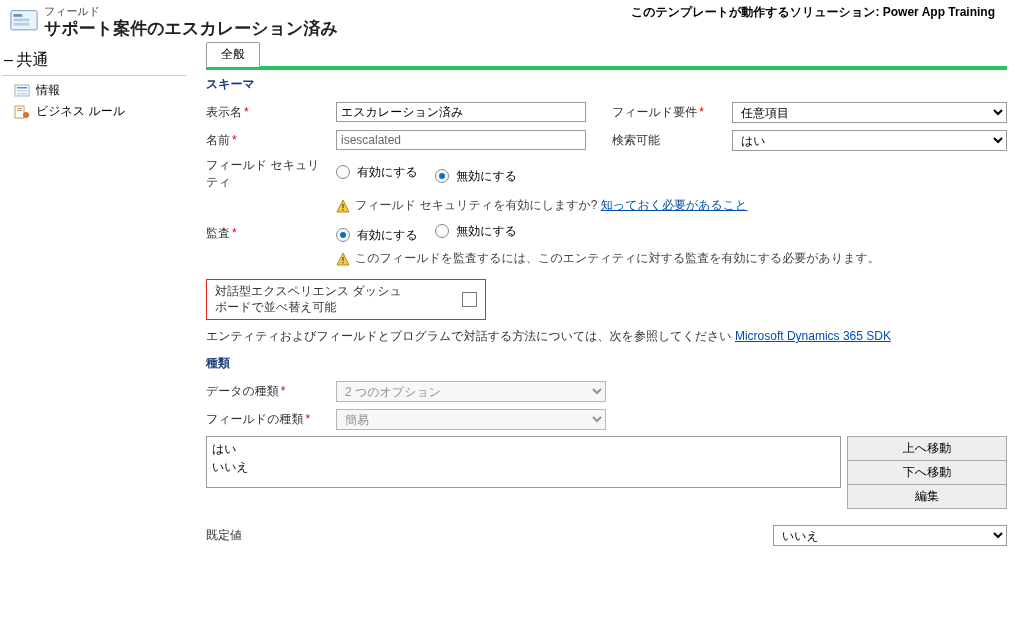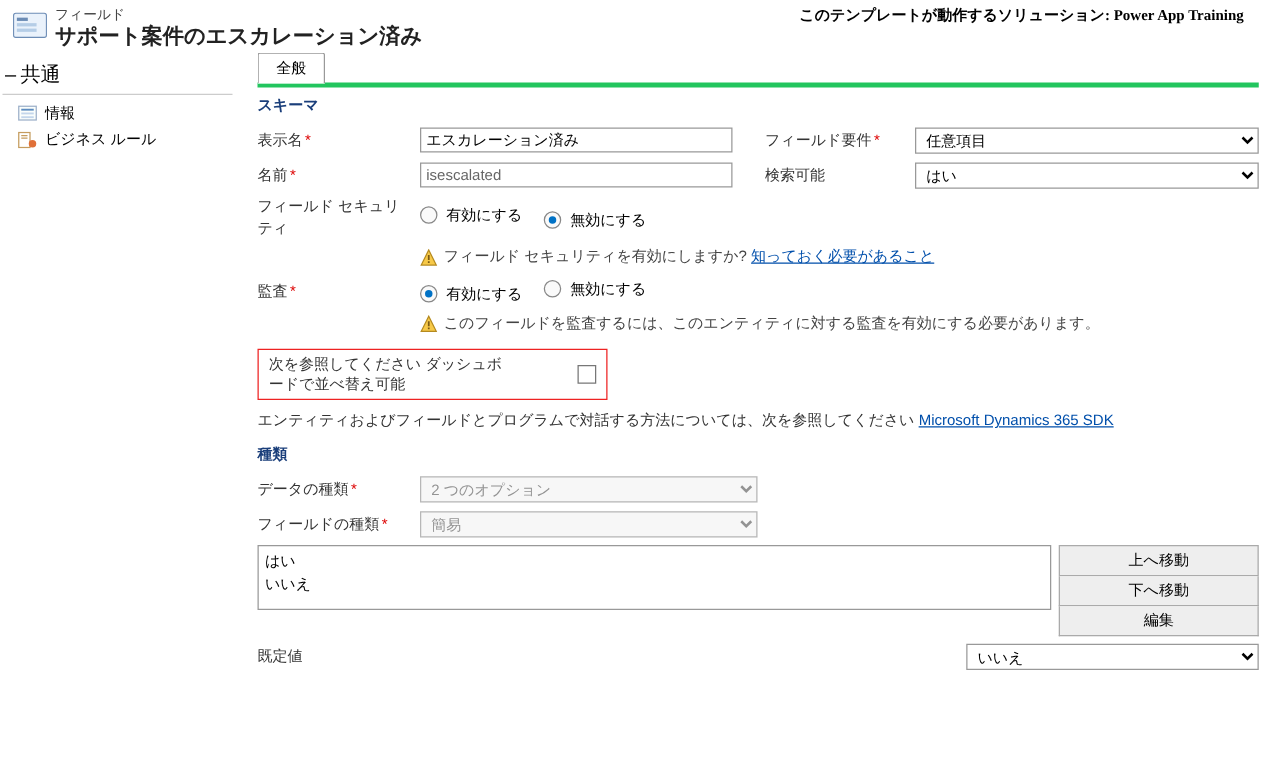--- a/index.html
+++ b/index.html
@@ -29,21 +29,20 @@
       font-size: 17px;
       font-weight: bold;
       color: #222;
       margin-top: -2px;
     }
     .header-right {
       font-size: 12px;
       font-weight: bold;
       text-align: right;
       white-space: nowrap;
-      font-family: Liberation Serif, serif;
     }
     .main {
       display: flex;
     }
     .sidebar {
       width: 192px;
       padding: 6px 0 0 0;
     }
     .sidebar-section-title {
       font-size: 16px;
@@ -222,21 +221,21 @@
       background: #eee;
       text-align: center;
       padding: 3px 6px;
       font-size: 12px;
       cursor: pointer;
     }
     .btn + .btn { border-top: none; }
     .default-row {
       display: flex;
       align-items: center;
-      margin-top: 6px;
+      margin-top: 16px;
     }
     .default-row .form-label { flex: 0 0 auto; }
     .default-select { flex: 0 0 234px; margin-left: auto; }
     .options-row { display: flex; align-items: stretch; }
   </style>
 </head>
 <body>
 
 <div class="header">
   <div class="header-icon">
@@ -349,21 +348,21 @@
             <polygon points="7,1 13,13 1,13" fill="#f7c948" stroke="#b58a1f"></polygon>
             <rect x="6.3" y="5" width="1.4" height="4" fill="#7a5a14"></rect>
             <rect x="6.3" y="10" width="1.4" height="1.4" fill="#7a5a14"></rect>
           </svg></span>
       <span>このフィールドを監査するには、このエンティティに対する監査を有効にする必要があります。</span>
     </div>
 
 
     <div class="dual-check-row">
       <div class="check-box">
-        <div class="check-label">次を参照してください ダッシュボードで並べ替え可能</div>
+        <div class="check-label">対話型エクスペリエンス ダッシュボードで並べ替え可能</div>
         <span class="checkbox"></span>
       </div>
     </div>
 
     <div class="ref-text">
       <span>エンティティおよびフィールドとプログラムで対話する方法については、次を参照してください</span> <a class="link">Microsoft Dynamics 365 SDK</a>
     </div>
 
     <div class="section-title">種類</div>
 

